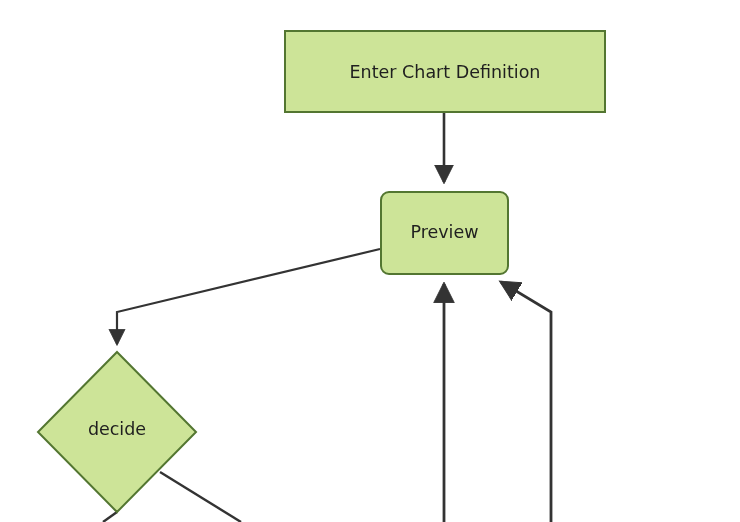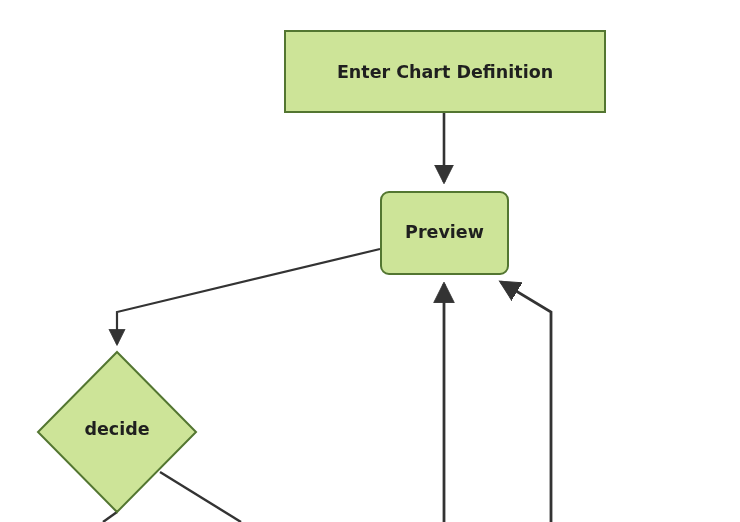--- a/index.html
+++ b/index.html
@@ -11,21 +11,20 @@
     width: 740px;
     height: 522px;
     overflow: hidden;
     font-family: "DejaVu Sans", "Liberation Sans", sans-serif;
   }
   #flowchart-root {
     position: relative;
     width: 740px;
     height: 522px;
     background: #ffffff;
-    font-weight: bold;
   }
   #flowchart-svg {
     position: absolute;
     top: 0;
     left: 0;
     width: 740px;
     height: 522px;
     display: block;
   }
   .node-label {

